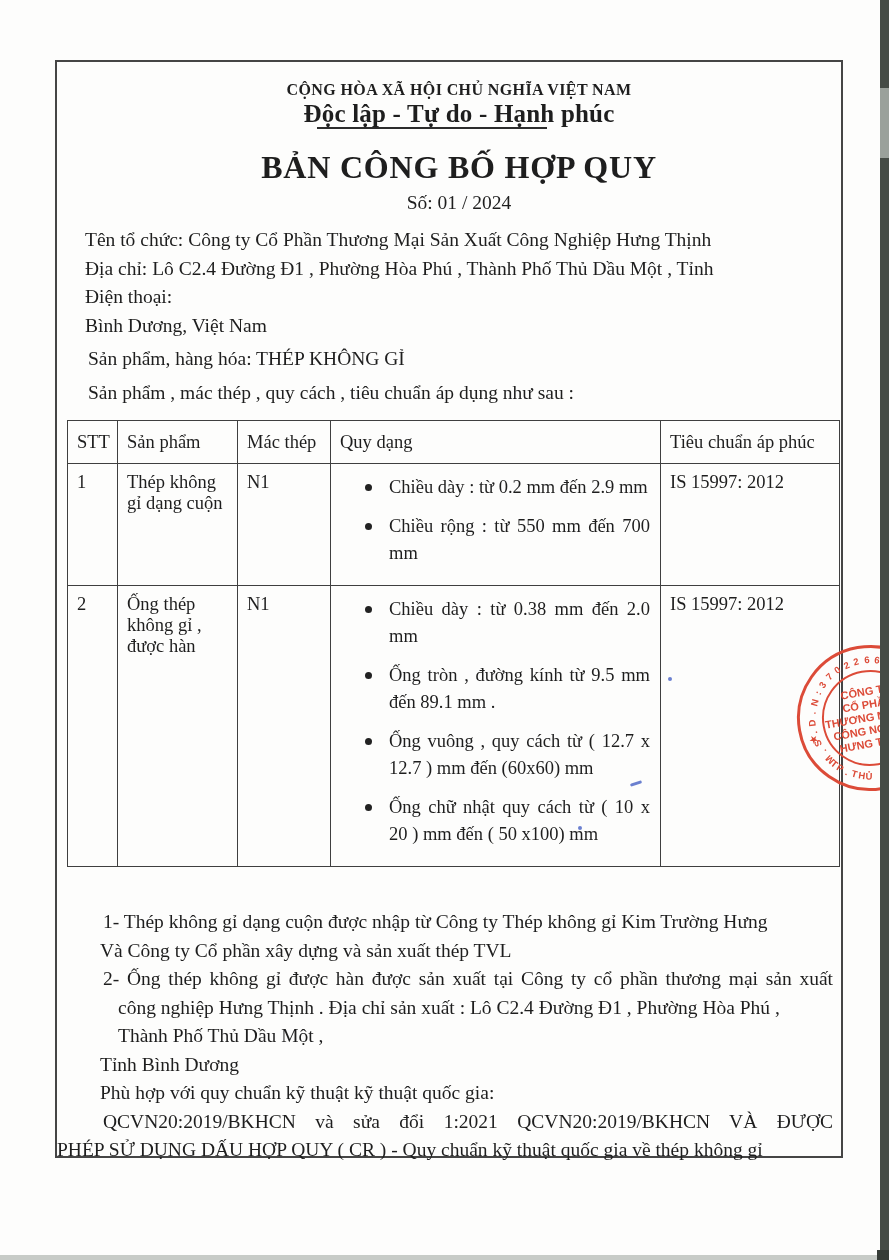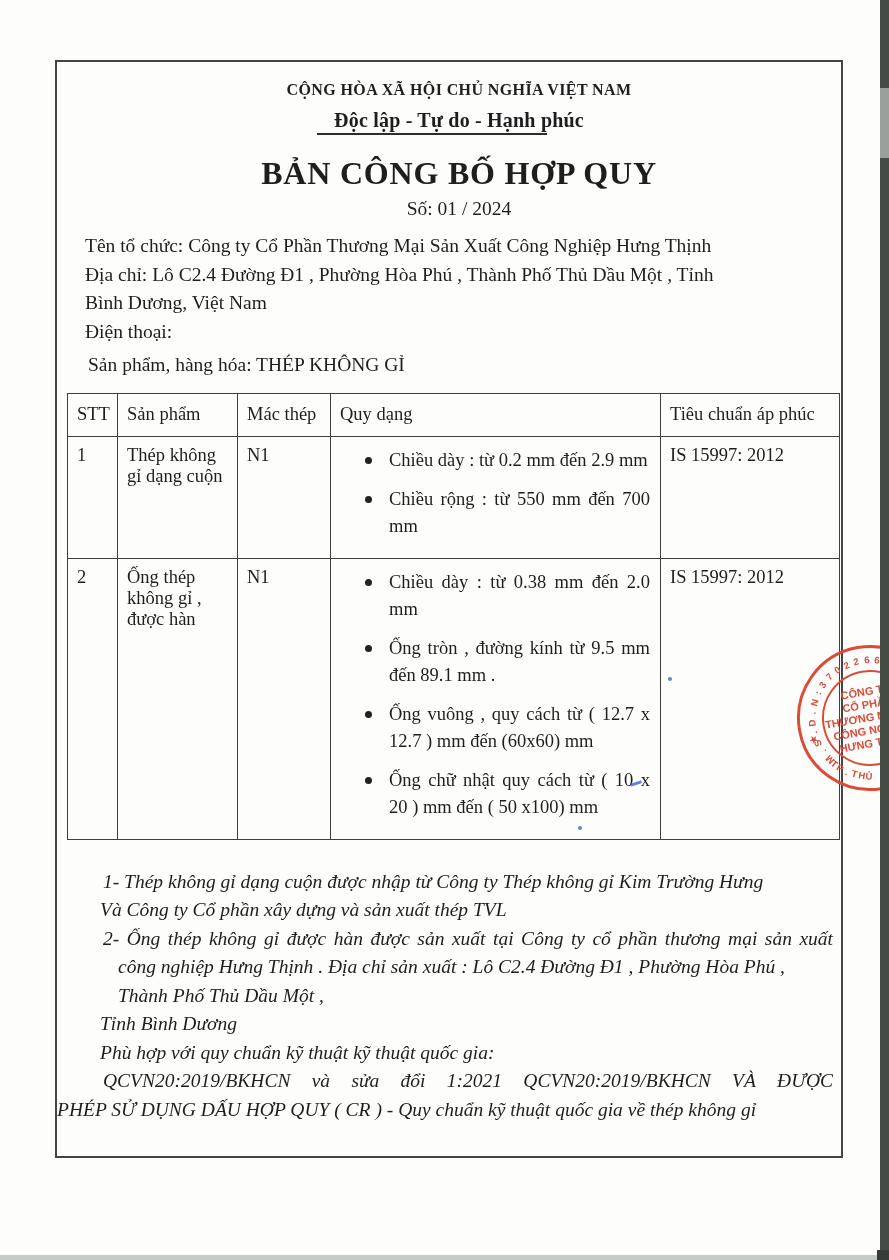--- a/index.html
+++ b/index.html
@@ -16,21 +16,21 @@
 
   .page-frame{
     position:absolute;left:55px;top:60px;width:784px;height:1094px;
     border:2px solid #454545;
     background:transparent;
   }
   .frame-inner{padding:16px 8px 0 28px;}
 
   .center{text-align:center;}
   .national-title{font-size:16px;line-height:24px;font-weight:bold;letter-spacing:.4px;}
-  .motto{font-size:20px;line-height:24px;font-weight:bold;margin-top:6px;letter-spacing:.2px;}
+  .motto{font-size:25px;line-height:24px;font-weight:bold;margin-top:0;letter-spacing:.2px;}
   .motto-underline{width:230px;height:2px;background:#2c2c2c;margin:1px auto 0;transform:translateX(-27px);}
   .doc-title{font-size:32px;line-height:30px;font-weight:bold;margin-top:23px;letter-spacing:.8px;}
   .doc-number{font-size:19.5px;line-height:26px;margin-top:8px;}
 
   .body-text{font-size:19.5px;line-height:28.5px;}
   .info-block{margin-top:10px;}
   .product-block{margin-top:5px;padding-left:3px;}
   .product-block .b{font-weight:normal;}
   .brand-line{margin-top:2px;}
   .table-intro{margin-top:5px;}
@@ -51,21 +51,21 @@
   td.c-mac{text-align:center;}
   tr.r1{height:96px;} tr.r2{height:238px;}
   td.c-sp{text-align:justify;padding-right:8px;}
   ul.spec-list{list-style:none;margin:2px 0 0;padding:0 4px 0 49px;}
   ul.spec-list li{
     position:relative;text-align:justify;margin-bottom:12px;line-height:27px;
   }
   ul.spec-list li::before{
     content:"";position:absolute;left:-24px;top:10px;width:7px;height:7px;border-radius:50%;background:#222;
   }
-  .notes{margin-top:28px;font-style:italic;}
+  .notes{margin-top:41px;}
   .notes div{line-height:28.5px;}
   .ind18{padding-left:18px;}
   .ind15{padding-left:15px;}
   .ind33{padding-left:33px;}
   .jfull{text-align:justify;text-align-last:justify;}
   .qcvn2{margin-left:-28px;}
 
   .stamp{
     position:absolute;left:795px;top:643px;width:150px;height:150px;
     transform:rotate(-10deg);z-index:40;color:#dc4b38;
@@ -94,26 +94,27 @@
 
     <div class="center national-title">CỘNG HÒA XÃ HỘI CHỦ NGHĨA VIỆT NAM</div>
     <div class="center motto">Độc lập - Tự do - Hạnh phúc</div>
     <div class="motto-underline"></div>
     <div class="center doc-title">BẢN CÔNG BỐ HỢP QUY</div>
     <div class="center doc-number">Số: 01 / 2024</div>
 
     <div class="body-text info-block">
       <div>Tên tổ chức: Công ty Cổ Phần Thương Mại Sản Xuất Công Nghiệp Hưng Thịnh</div>
       <div>Địa chỉ: Lô C2.4 Đường Đ1 , Phường Hòa Phú , Thành Phố Thủ Dầu Một , Tỉnh</div>
+      <div>Điện thoại:</div>
       <div>Bình Dương, Việt Nam</div>
-      <div>Điện thoại:</div>
     </div>
 
     <div class="body-text product-block">
       <div><span>Sản phẩm, hàng hóa: </span><span class="b">THÉP KHÔNG GỈ</span></div>
+      <div class="table-intro">Sản phẩm , mác thép , quy cách , tiêu chuẩn áp dụng như sau :</div>
     </div>
 
     <table class="spec">
       <colgroup>
         <col style="width:50px">
           <col style="width:120px">
           <col style="width:93px">
           <col style="width:330px">
           <col style="width:179px">
       </colgroup>

